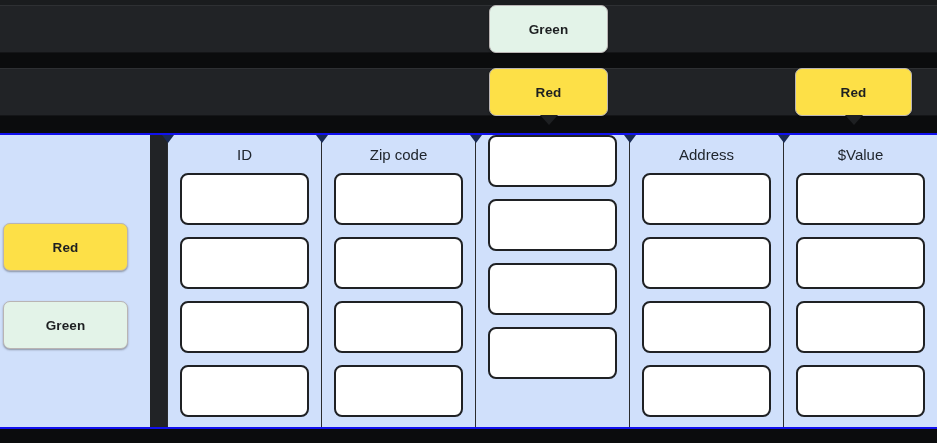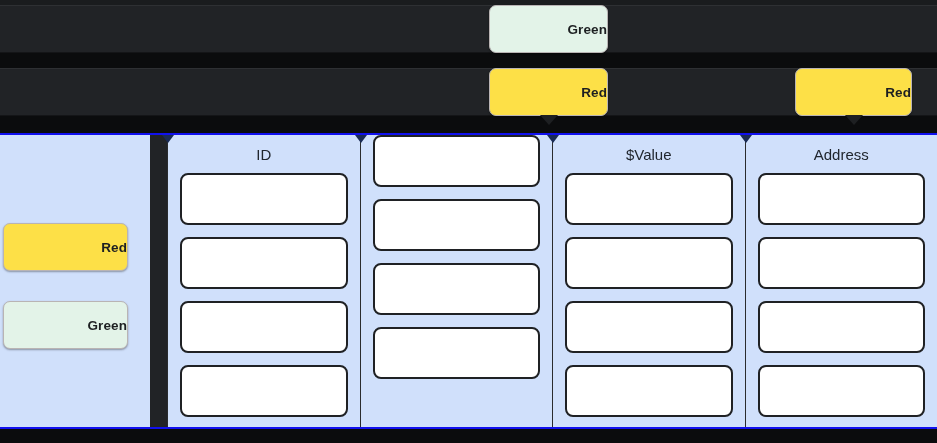--- a/index.html
+++ b/index.html
@@ -21,21 +21,21 @@
   #band-a { top: 5px;  height: 48px; }
   #band-gap { top: 55px; height: 11px; background:#1a1c1e; border:0; }
   #band-b { top: 68px; height: 48px; }
   #band-c { top: 118px; height: 9px; background:#171a1b; border:0; }
 
   
   .tip {
     position: absolute;
     border-radius: 7px;
     border: 1px solid #b9b4b4;
-    display: flex; align-items: center; justify-content: flex-end;
+    display: flex; align-items: center; justify-content: center;
     font-size: 13.5px; font-weight: 700; color: #1d1f21;
     letter-spacing: .1px;
     box-shadow: 0 1px 2px rgba(0,0,0,.35);
   }
   .tip.red   { background: #fde047; }
   .tip.green { background: #e3f3e8; }
 
   .tip .arrow {
     position: absolute; left: 50%; margin-left: -9px; bottom: -10px;
     width: 0; height: 0;
@@ -115,45 +115,55 @@
         <span class="tick"></span>
         <div class="col-head">ID</div>
         <div class="cells">
           <div class="cell"></div>
           <div class="cell"></div>
           <div class="cell"></div>
           <div class="cell"></div>
         </div>
       </div>
 
+      <div class="col">
+        <span class="tick"></span>
+        <div class="col-head">Zip code</div>
+        <div class="cells">
+          <div class="cell"></div>
+          <div class="cell"></div>
+          <div class="cell"></div>
+          <div class="cell"></div>
+        </div>
+      </div>
 
       <div class="col">
         <span class="tick"></span>
         <div class="cells">
           <div class="cell"></div>
           <div class="cell"></div>
           <div class="cell"></div>
           <div class="cell"></div>
         </div>
       </div>
 
       <div class="col">
         <span class="tick"></span>
-        <div class="col-head">$Value</div>
+        <div class="col-head">Address</div>
         <div class="cells">
           <div class="cell"></div>
           <div class="cell"></div>
           <div class="cell"></div>
           <div class="cell"></div>
         </div>
       </div>
 
       <div class="col">
         <span class="tick"></span>
-        <div class="col-head">Address</div>
+        <div class="col-head">$Value</div>
         <div class="cells">
           <div class="cell"></div>
           <div class="cell"></div>
           <div class="cell"></div>
           <div class="cell"></div>
         </div>
       </div>
 
     </div>
   </div>

